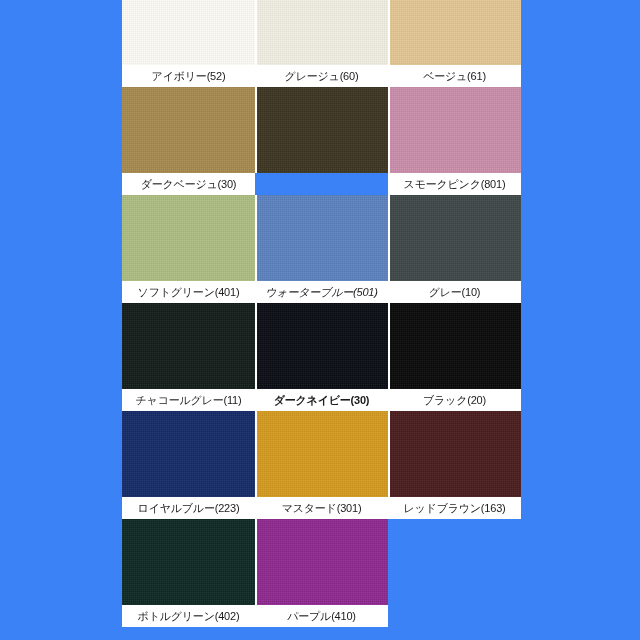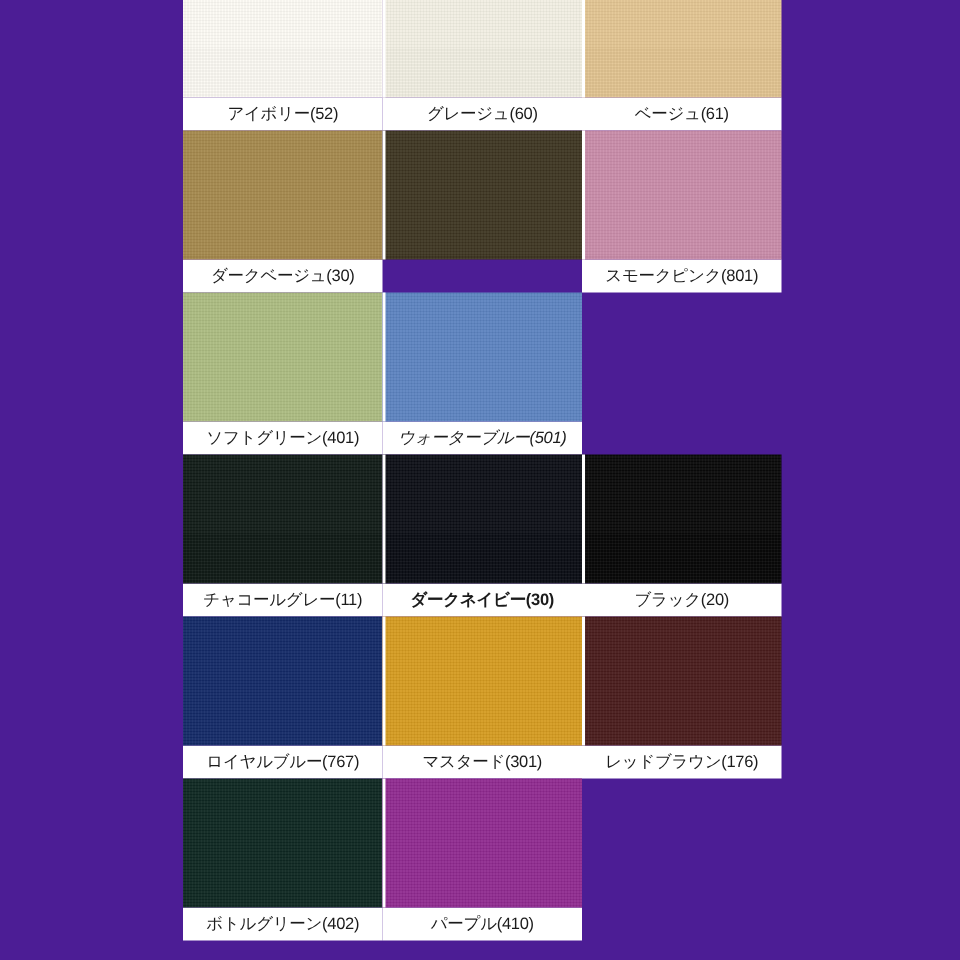--- a/index.html
+++ b/index.html
@@ -79,21 +79,21 @@
     font-size: 11px;
     color: #1b1b1b;
     background: #ffffff;
     white-space: nowrap;
     letter-spacing: -0.2px;
   }
 </style>
 </head>
 <body>
 
-<div id="swatch-chart" style="background: #4c1d95;">
+<div id="swatch-chart" style="background: #3b82f6;">
   <div class="grid">
 
     <div class="row">
       <div class="cell">
         <div class="swatch" style="background-color: rgb(253, 251, 245);"></div>
         <div class="caption" style="color: rgb(27, 27, 27);">アイボリー(52)</div>
       </div>
       <div class="cell">
         <div class="swatch" style="background-color: rgb(241, 238, 226);"></div>
         <div class="caption" style="color: rgb(27, 27, 27);">グレージュ(60)</div>
@@ -120,49 +120,53 @@
 
     <div class="row">
       <div class="cell">
         <div class="swatch" style="background-color: rgb(173, 189, 130);"></div>
         <div class="caption" style="color: rgb(27, 27, 27);">ソフトグリーン(401)</div>
       </div>
       <div class="cell">
         <div class="swatch" style="background-color: rgb(91, 130, 191);"></div>
         <div class="caption" style="color: rgb(27, 27, 27); font-style: italic;">ウォーターブルー(501)</div>
       </div>
+      <div class="cell">
+        <div class="swatch" style="background-color: rgb(62, 71, 71);"></div>
+        <div class="caption" style="color: rgb(27, 27, 27);">グレー(10)</div>
+      </div>
     </div>
 
     <div class="row">
       <div class="cell">
         <div class="swatch" style="background-color: rgb(18, 28, 24);"></div>
         <div class="caption" style="color: rgb(27, 27, 27);">チャコールグレー(11)</div>
       </div>
       <div class="cell">
         <div class="swatch" style="background-color: rgb(10, 12, 20);"></div>
         <div class="caption" style="color: rgb(27, 27, 27); font-weight: bold;">ダークネイビー(30)</div>
       </div>
       <div class="cell">
         <div class="swatch" style="background-color: rgb(9, 9, 9);"></div>
         <div class="caption" style="color: rgb(27, 27, 27);">ブラック(20)</div>
       </div>
     </div>
 
     <div class="row">
       <div class="cell">
         <div class="swatch" style="background-color: rgb(20, 42, 104);"></div>
-        <div class="caption" style="color: rgb(27, 27, 27);">ロイヤルブルー(767)</div>
+        <div class="caption" style="color: rgb(27, 27, 27);">ロイヤルブルー(223)</div>
       </div>
       <div class="cell">
         <div class="swatch" style="background-color: rgb(212, 154, 30);"></div>
         <div class="caption" style="color: rgb(27, 27, 27);">マスタード(301)</div>
       </div>
       <div class="cell">
         <div class="swatch" style="background-color: rgb(74, 28, 28);"></div>
-        <div class="caption" style="color: rgb(27, 27, 27);">レッドブラウン(176)</div>
+        <div class="caption" style="color: rgb(27, 27, 27);">レッドブラウン(163)</div>
       </div>
     </div>
 
     <div class="row">
       <div class="cell">
         <div class="swatch" style="background-color: rgb(14, 40, 34);"></div>
         <div class="caption" style="color: rgb(27, 27, 27);">ボトルグリーン(402)</div>
       </div>
       <div class="cell">
         <div class="swatch" style="background-color: rgb(142, 40, 142);"></div>

